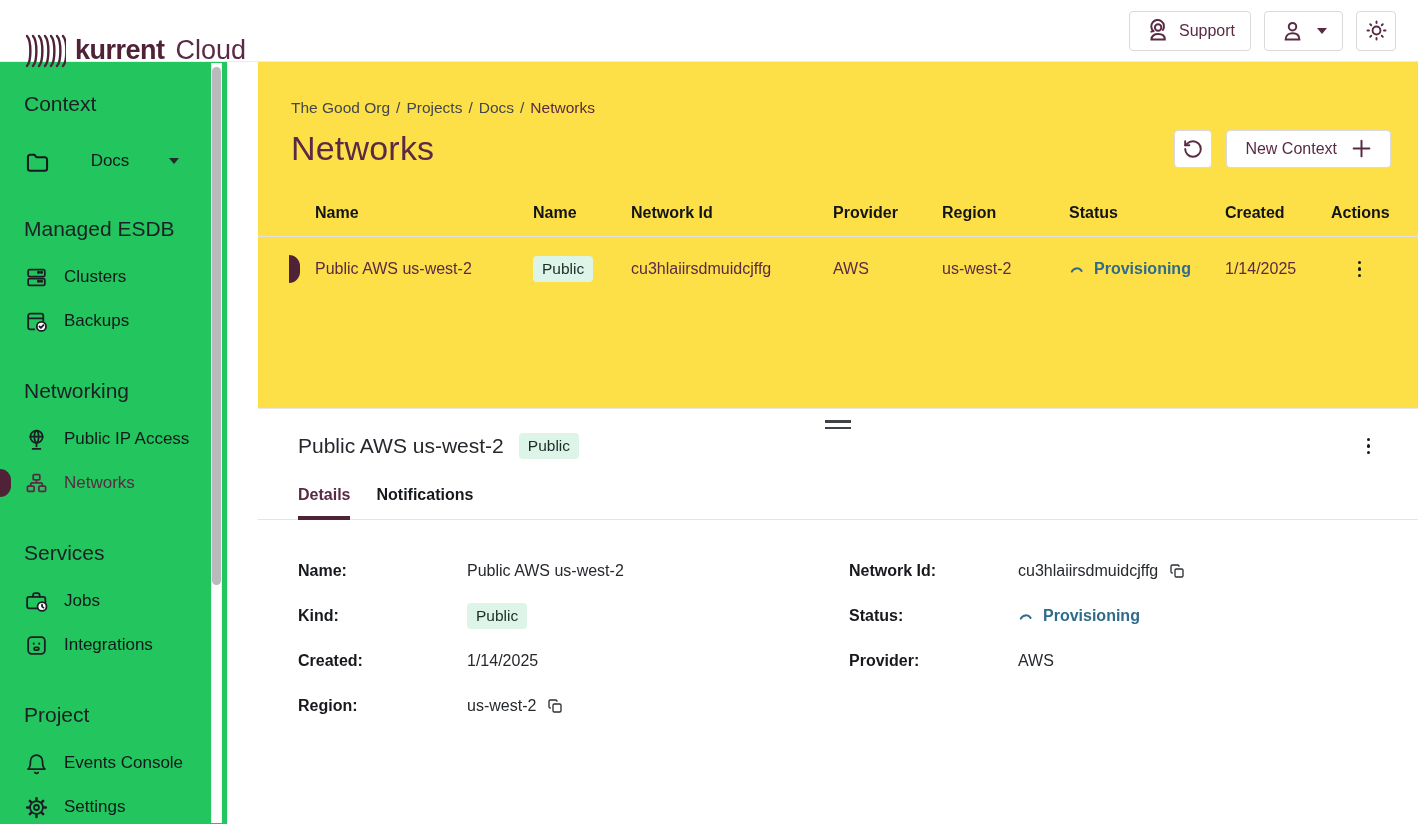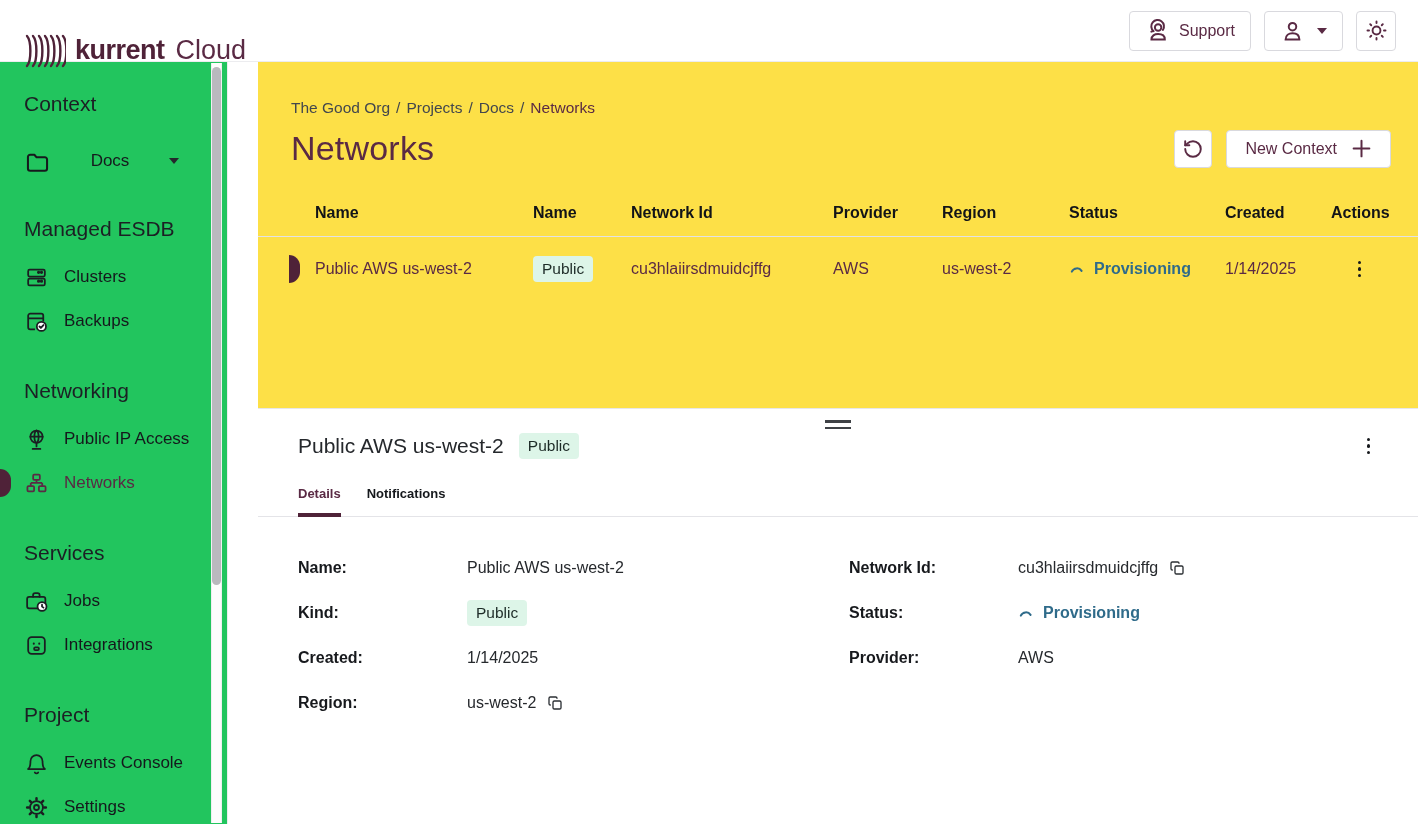--- a/index.html
+++ b/index.html
@@ -75,21 +75,21 @@
   
   .details-panel { position:absolute; left:0; right:0; top:346px; bottom:0;
     border-top:1px solid #e7e7ea; background:#fff; }
   .drag-handle { width:26px; margin:11px auto 0; cursor:row-resize; }
   .drag-handle .bar { height:2.5px; background:#3f4246; margin-bottom:4px; }
   .detail-header { display:flex; align-items:center; gap:15px; padding:0 44px 0 40px; margin-top:3px; }
   .detail-title { font-size:21px; color:#25282c; font-weight:400; }
   .detail-header .spacer { flex:1; }
   .tabs { display:flex; gap:26px; padding:0 35px 0 40px; margin-top:27px;
     border-bottom:1px solid #e4e4e8; }
-  .tab { font-size:13px; font-weight:700; color:#15181c; padding-bottom:12px;
+  .tab { font-size:16px; font-weight:700; color:#15181c; padding-bottom:12px;
     border-bottom:4px solid transparent; margin-bottom:-1px; cursor:pointer; }
   .tab.active { color:#5a2a44; border-bottom-color:#4f2238; }
   .fields { display:grid; grid-template-columns:551px 1fr; padding:0 40px; margin-top:36px; }
   .field-row { display:flex; align-items:center; min-height:30px; margin-bottom:15px; }
   .field-label { width:169px; font-size:16px; font-weight:700; color:#17191d; flex:none; }
   .field-value { font-size:16px; color:#26292d; display:flex; align-items:center; gap:11px; }
   .copy-btn { background:none; border:none; padding:0; cursor:pointer; color:#2b2f33;
     display:flex; align-items:center; }
 </style>
 </head>

